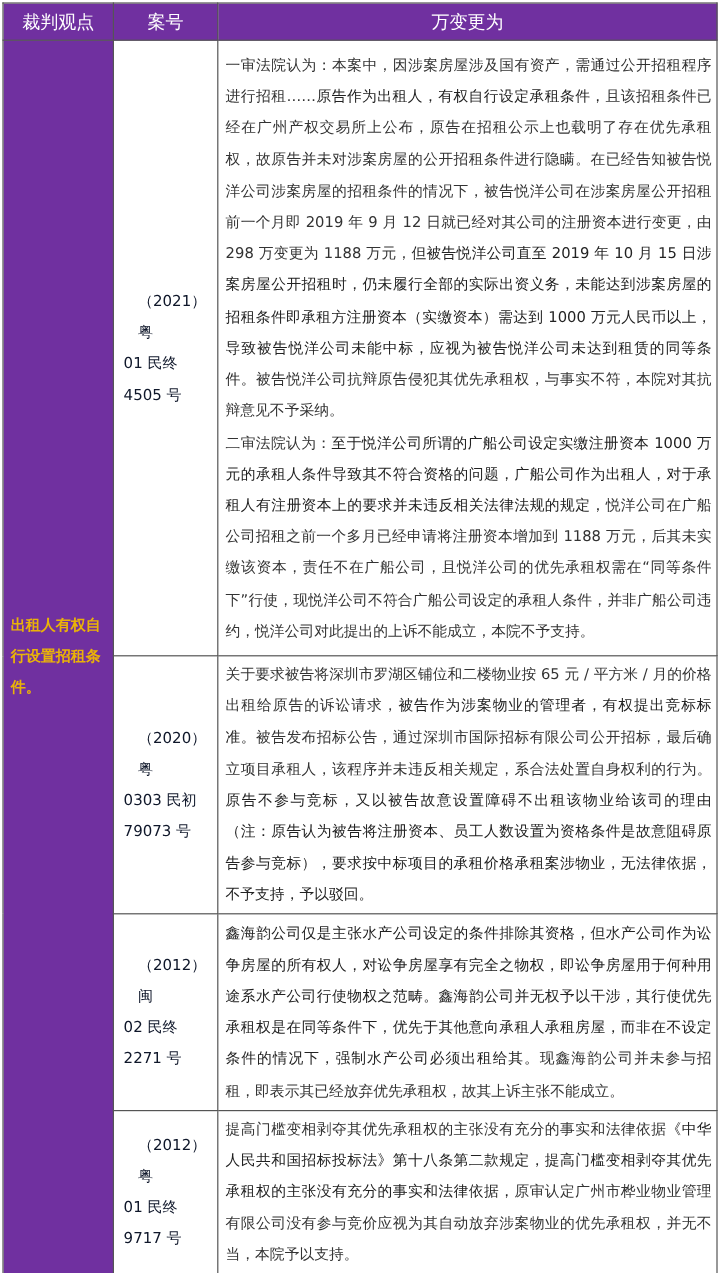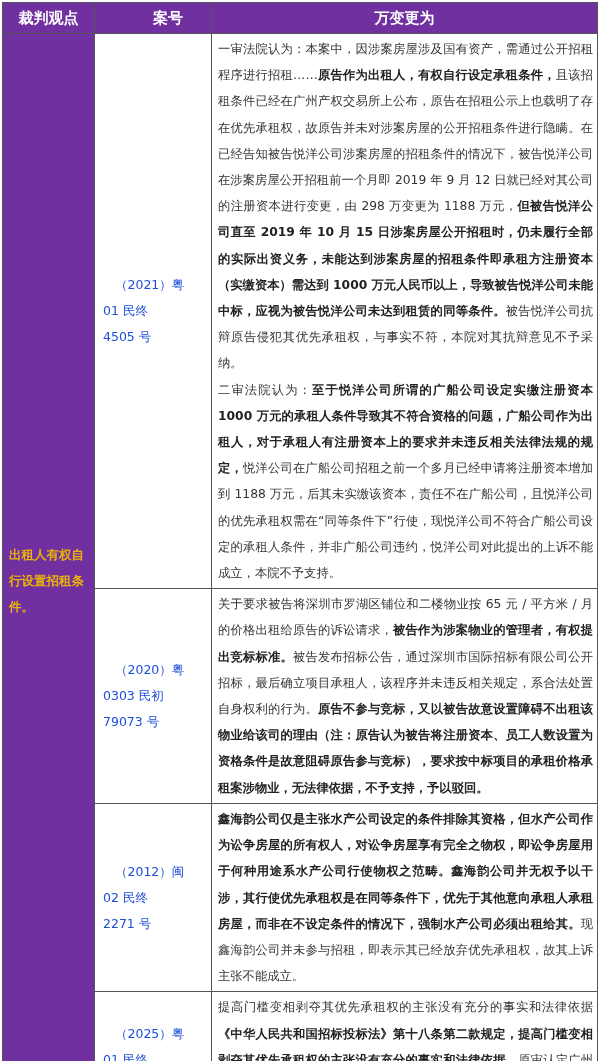--- a/index.html
+++ b/index.html
@@ -1,26 +1,26 @@
 <!DOCTYPE html>
 <html><head>
 <meta charset="utf-8">
 <style>
   html, body { margin:0; padding:0; background:#ffffff; }
   body { width:600px; height:1061px; overflow:hidden; font-family:"DejaVu Sans", "Liberation Sans", sans-serif; }
   table { border-collapse:collapse; position:absolute; left:2px; top:2px; width:596px; table-layout:fixed; }
   td, th { border:1px solid #555555; vertical-align:middle; padding:0; }
-  th { background:#7030a0; color:#ffffff; height:30px; font-size:15px; font-weight:bold; text-align:center; }
+  th { background:#7030a0; color:#ffffff; height:30px; font-size:15px; font-weight:normal; text-align:center; }
   th.c1 { width:91px; }
-  th.c2 { width:86px;padding-left:30px; }
+  th.c2 { width:86px; }
   td.view { background:#7030a0; color:#eab308; font-size:12.5px; line-height:26px; padding:0 4px 0 6px; font-weight:bold; }
-  td.case { background:#ffffff; color:#1d4ed8; font-size:12.5px; line-height:26px; padding:0 4px 0 8px;margin-top:25px; }
+  td.case { background:#ffffff; color:#0f172a; font-size:12.5px; line-height:26px; padding:0 4px 0 8px;margin-top:25px; }
   td.case .l1 { padding-left:12px; }
   td.text { background:#ffffff; color:#333333; font-size:12.3px; line-height:26.2px; padding:2px 4px 2px 6px; text-align:justify; }
-  td.text b { color:#222222; font-weight:bold; }
+  td.text b { color:#222222; font-weight:normal; }
   .seg { display:inline; }
 </style>
 </head>
 <body>
 
 <table>
   <thead>
     <tr>
       <th class="c1">裁判观点</th>
       <th class="c2">案号</th>
@@ -50,20 +50,20 @@
     <tr style="height:164px;">
       <td class="case">
         <div class="l1">（2012）闽</div>
         <div>02 民终</div>
         <div>2271 号</div>
       </td>
       <td class="text"><b class="seg">鑫海韵公司仅是主张水产公司设定的条件排除其资格，但水产公司作为讼争房屋的所有权人，对讼争房屋享有完全之物权，即讼争房屋用于何种用途系水产公司行使物权之范畴。鑫海韵公司并无权予以干涉，其行使优先承租权是在同等条件下，优先于其他意向承租人承租房屋，而非在不设定条件的情况下，强制水产公司必须出租给其。</b><span class="seg">现鑫海韵公司并未参与招租，即表示其已经放弃优先承租权，故其上诉主张不能成立。</span></td>
     </tr>
     <tr style="height:136px;">
       <td class="case">
-        <div class="l1">（2025）粤</div>
+        <div class="l1">（2012）粤</div>
         <div>01 民终</div>
         <div>9717 号</div>
       </td>
       <td class="text"><span class="seg">提高门槛变相剥夺其优先承租权的主张没有充分的事实和法律依据</span><b class="seg">《中华人民共和国招标投标法》第十八条第二款规定，提高门槛变相剥夺其优先承租权的主张没有充分的事实和法律依据，</b><span class="seg">原审认定广州市桦业物业管理有限公司没有参与竞价应视为其自动放弃涉案物业的优先承租权，并无不当，本院予以支持。</span></td>
     </tr>
   </tbody>
 </table>
 
 </body></html>

